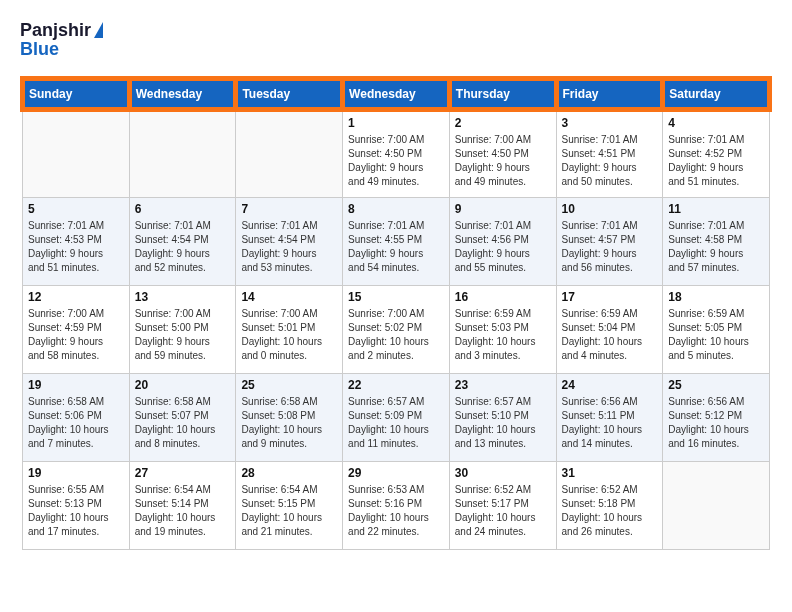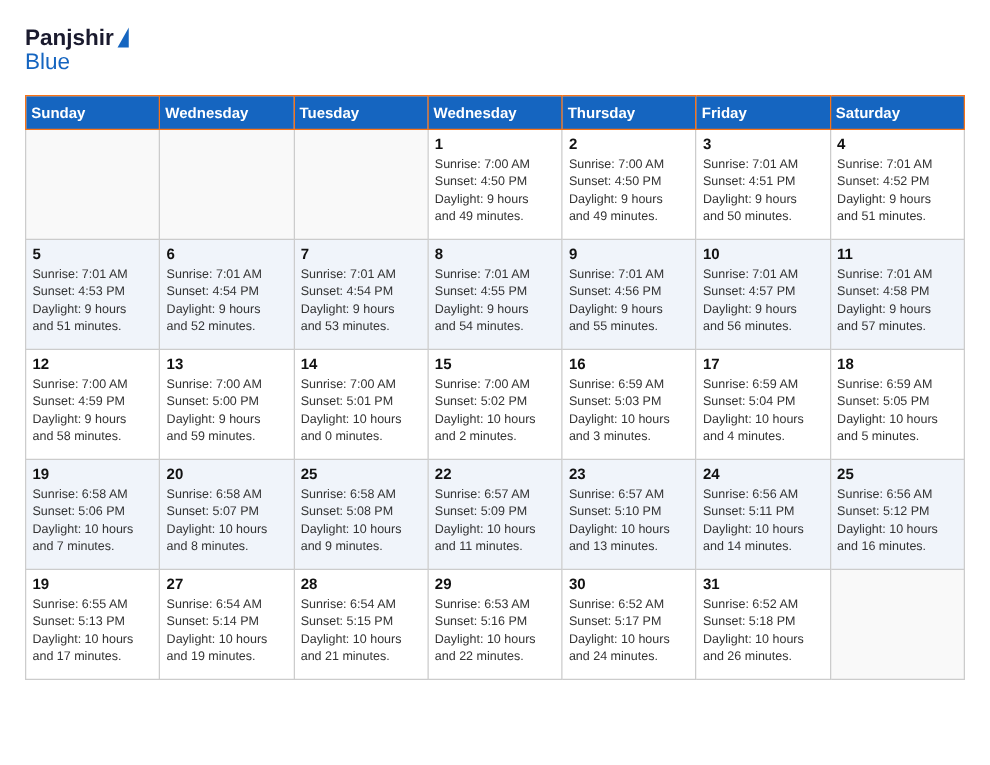--- a/index.html
+++ b/index.html
@@ -42,21 +42,21 @@
       border-collapse: collapse;
       table-layout: fixed;
     }
     thead tr th {
       background: #1565c0;
       color: #fff;
       font-size: 12px;
       font-weight: bold;
       padding: 6px 4px;
       text-align: left;
-      border: 1px solid #f97316;
+      border: 5px solid #f97316;
     }
     tbody tr td {
       border: 1px solid #ccc;
       vertical-align: top;
       padding: 4px 5px;
       font-size: 10px;
       color: #222;
       height: 88px;
     }
     tbody tr:nth-child(odd) td {
@@ -82,21 +82,21 @@
   </style>
 </head>
 <body>
 
 <div class="header">
   <div class="logo">
     <div class="logo-row">
       <span style="font-size:18px;font-weight:bold;color:#1a1a2e;">Panjshir</span>
       <span style="display:inline-block;width:0;height:0;border-left:9px solid transparent;border-bottom:16px solid #1565c0;margin-left:3px;margin-bottom:2px;"></span>
     </div>
-    <span style="font-size:18px;font-weight:normal;color:#1565c0;margin-top:-2px;">Blue</span>
+    <span style="font-size:18px;font-weight:bold;color:#1565c0;margin-top:-2px;">Blue</span>
   </div>
   <div class="title-block">
   </div>
 </div>
 
 <table>
   <thead>
     <tr>
     <th>Sunday</th>
         <th>Wednesday</th>

